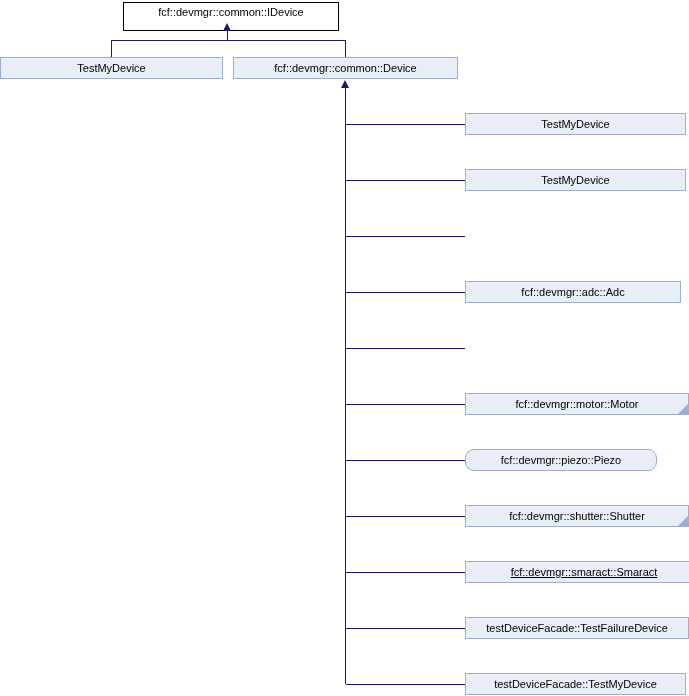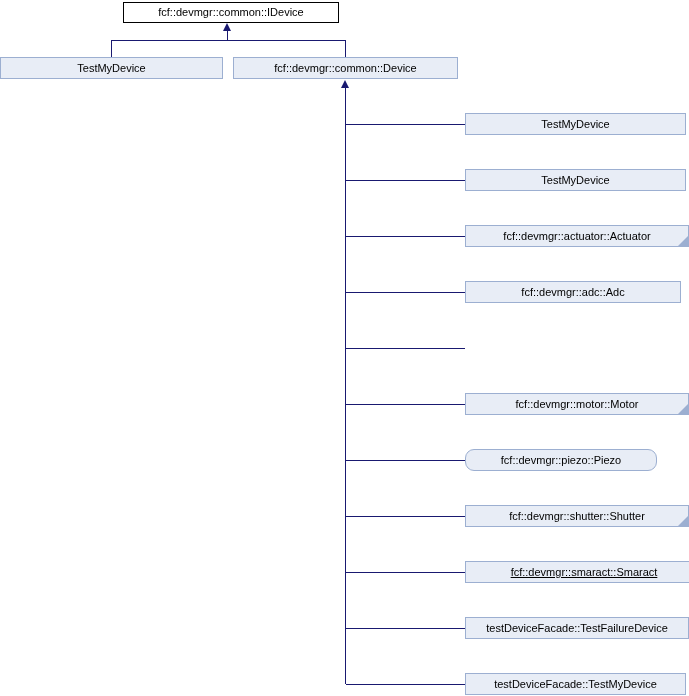--- a/index.html
+++ b/index.html
@@ -24,21 +24,21 @@
     color: #000000;
     font-size: 11px;
     line-height: 20px;
     text-align: center;
     white-space: nowrap;
     overflow: hidden;
   }
   .node.root {
     background: #ffffff;
     border: 1px solid #000000;
-    height: 21px;
+    height: 29px;
     line-height: 19px;
   }
   .edge-h {
     position: absolute;
     height: 1px;
     background: #191970;
   }
   .edge-v {
     position: absolute;
     width: 1px;
@@ -90,24 +90,20 @@
   <div class="edge-h" style="left:346px; top:460px; width:119px;"></div>
   <div class="edge-h" style="left:346px; top:516px; width:119px;"></div>
   <div class="edge-h" style="left:346px; top:572px; width:119px;"></div>
   <div class="edge-h" style="left:346px; top:628px; width:119px;"></div>
   <div class="edge-h" style="left:346px; top:684px; width:119px;"></div>
 
   <div class="node" style="left:465px; top:113px; width:221px;">TestMyDevice</div>
 
   <div class="node" style="left:465px; top:169px; width:221px;">TestMyDevice</div>
 
-  <div class="node" style="left:465px; top:225px; width:224px;">
-    <span>fcf::devmgr::actuator::Actuator</span>
-    <span class="fold"></span>
-  </div>
 
   <div class="node" style="left:465px; top:281px; width:216px;">fcf::devmgr::adc::Adc</div>
 
 
   <div class="node" style="left:465px; top:393px; width:224px;">
     <span>fcf::devmgr::motor::Motor</span>
     <span class="fold"></span>
   </div>
 
   <div class="node" style="left:465px; top:449px; width:192px;border-radius:9px;">fcf::devmgr::piezo::Piezo</div>

